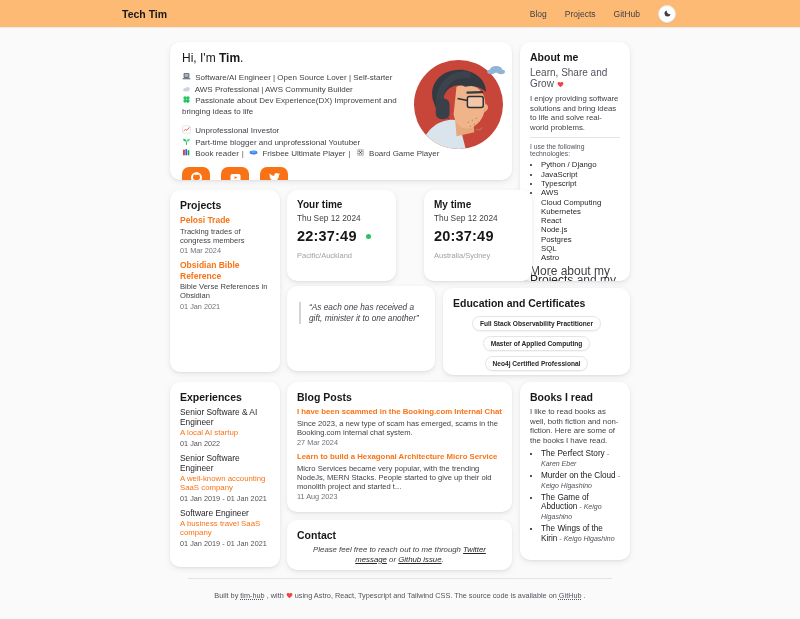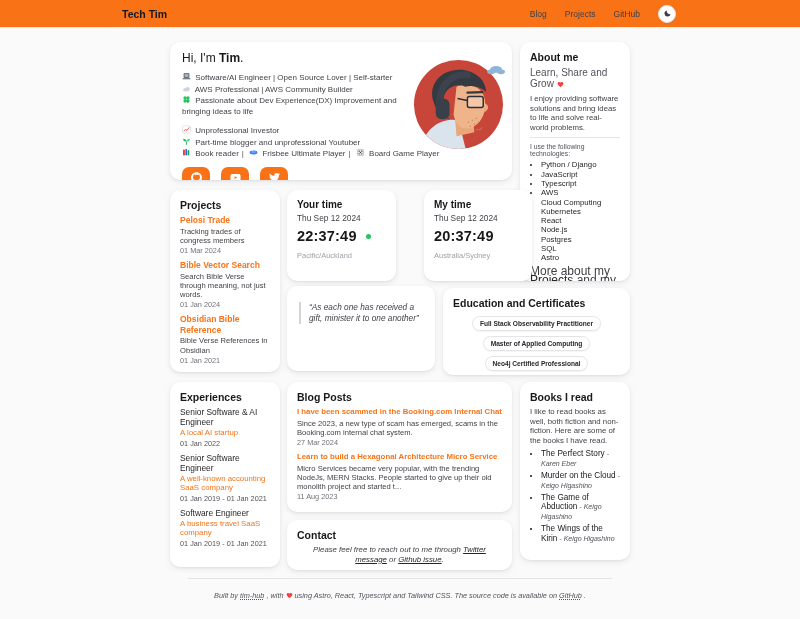--- a/index.html
+++ b/index.html
@@ -1,19 +1,19 @@
 <!DOCTYPE html>
 <html><head>
 <meta charset="utf-8">
 <style>
   html,body{margin:0;padding:0;background:#fafafa;font-family:"Liberation Sans",sans-serif;color:#27272a;}
   .page{position:relative;width:800px;height:619px;overflow:hidden;background:#fafafa;}
 
   
-  .appbar{position:absolute;top:0;left:0;width:800px;height:28px;background:#f97316;border-bottom:1px solid #ececec;
+  .appbar{position:absolute;top:0;left:0;width:800px;height:28px;background:#fdba74;border-bottom:1px solid #ececec;
           display:flex;align-items:center;justify-content:space-between;padding:0 124px 0 122px;box-sizing:border-box;}
   .brand{font-size:10.5px;font-weight:bold;color:#18181b;text-decoration:none;}
   .nav{display:flex;align-items:center;gap:18px;}
   .nav a{font-size:8.5px;color:#3f3f46;text-decoration:none;}
   .theme-btn{width:18px;height:18px;border-radius:50%;border:1px solid #e4e4e7;background:#fff;display:flex;
              align-items:center;justify-content:center;padding:0;cursor:pointer;box-shadow:0 1px 1px rgba(0,0,0,.05);}
   .theme-btn svg{width:9px;height:9px;}
 
   
   .card{position:absolute;background:#fff;border-radius:10px;box-sizing:border-box;padding:9px 10px;overflow:hidden;
@@ -93,21 +93,21 @@
   .book-list li{font-size:8.2px;line-height:9.8px;margin-bottom:2px;color:#18181b;}
   .book-author{font-size:7px;font-style:italic;color:#52525b;}
 
   
   .contact{left:287px;top:520px;width:225px;height:50px;}
   .contact-text{font-size:7.8px;font-style:italic;text-align:center;line-height:9.6px;color:#3f3f46;margin:3px 0 0;}
   .contact-text a{color:#27272a;text-decoration:underline;}
 
   
   .footer-divider{position:absolute;left:188px;top:578px;width:424px;border-top:1px solid #e4e4e7;}
-  .footer-text{position:absolute;left:0;top:591px;width:800px;text-align:center;font-size:7.3px;color:#52525b;font-style:italic;}
+  .footer-text{position:absolute;left:0;top:591px;width:800px;text-align:center;font-size:7.3px;color:#52525b;}
   .footer-text a{color:#52525b;text-decoration:underline;text-decoration-style:dotted;}
 </style>
 </head>
 <body>
 
 <div class="page">
 
   <header class="appbar">
     <a class="brand" href="#">Tech Tim</a>
     <nav class="nav">
@@ -272,25 +272,20 @@
   </aside>
 
   <section class="card projects">
     <h2 class="section-title">Projects</h2>
     <div class="item">
       <a href="#" class="item-title">Pelosi Trade</a>
       <p class="item-desc">Tracking trades of congress members</p>
       <div class="item-date">01 Mar 2024</div>
     </div>
     <div class="item">
-      <a href="#" class="item-title">Bible Vector Search</a>
-      <p class="item-desc">Search Bible Verse through meaning, not just words.</p>
-      <div class="item-date">01 Jan 2024</div>
-    </div>
-    <div class="item">
       <a href="#" class="item-title">Obsidian Bible Reference</a>
       <p class="item-desc">Bible Verse References in Obsidian</p>
       <div class="item-date">01 Jan 2021</div>
     </div>
 
   </section>
 
   <section class="card your-time">
     <h3 class="time-label">Your time</h3>
     <div class="time-date">Thu Sep 12 2024</div>

